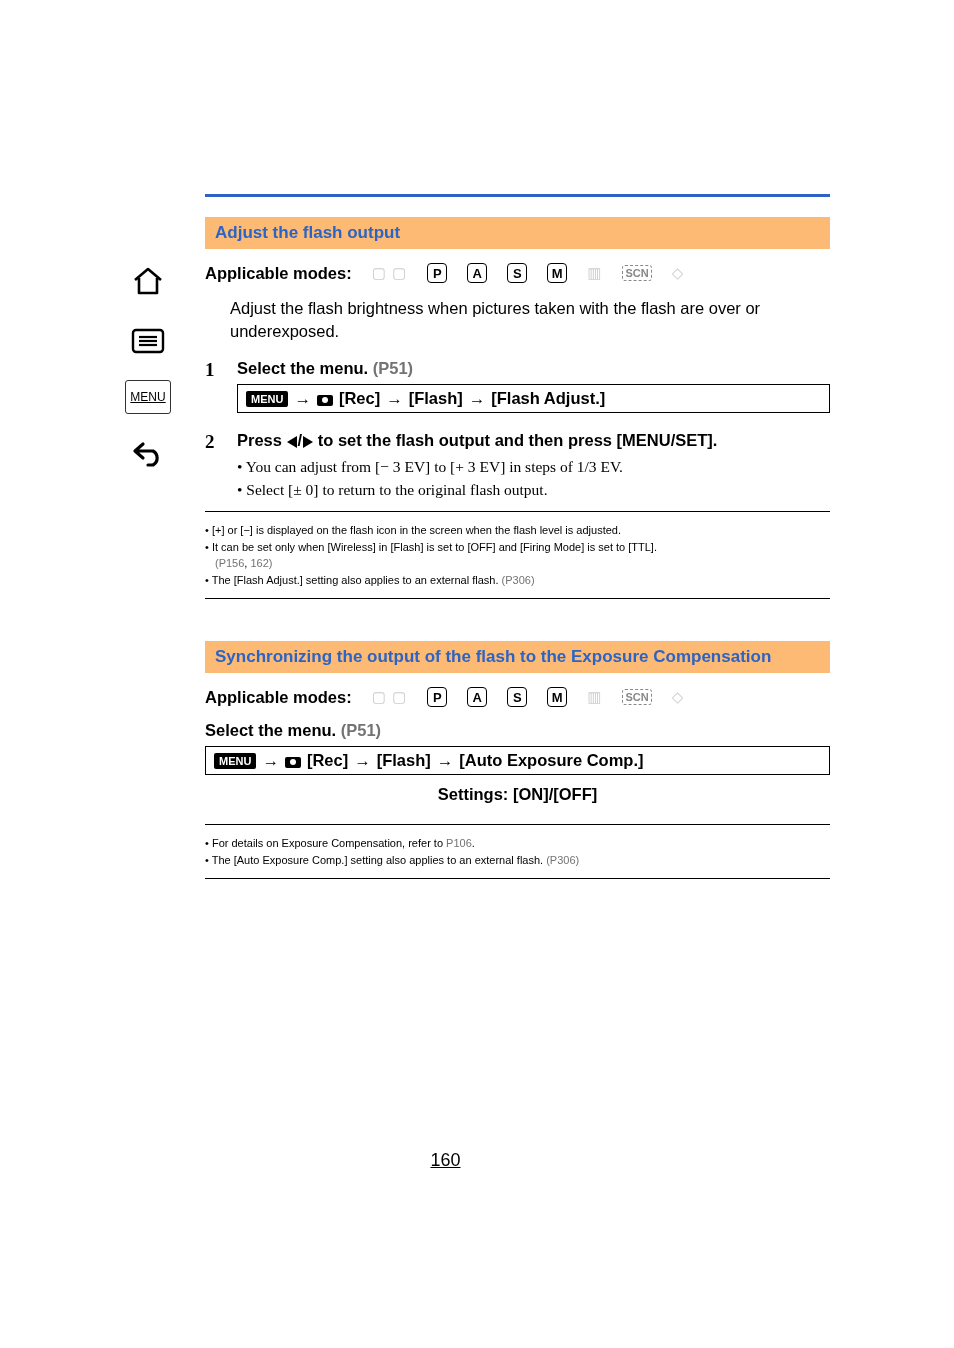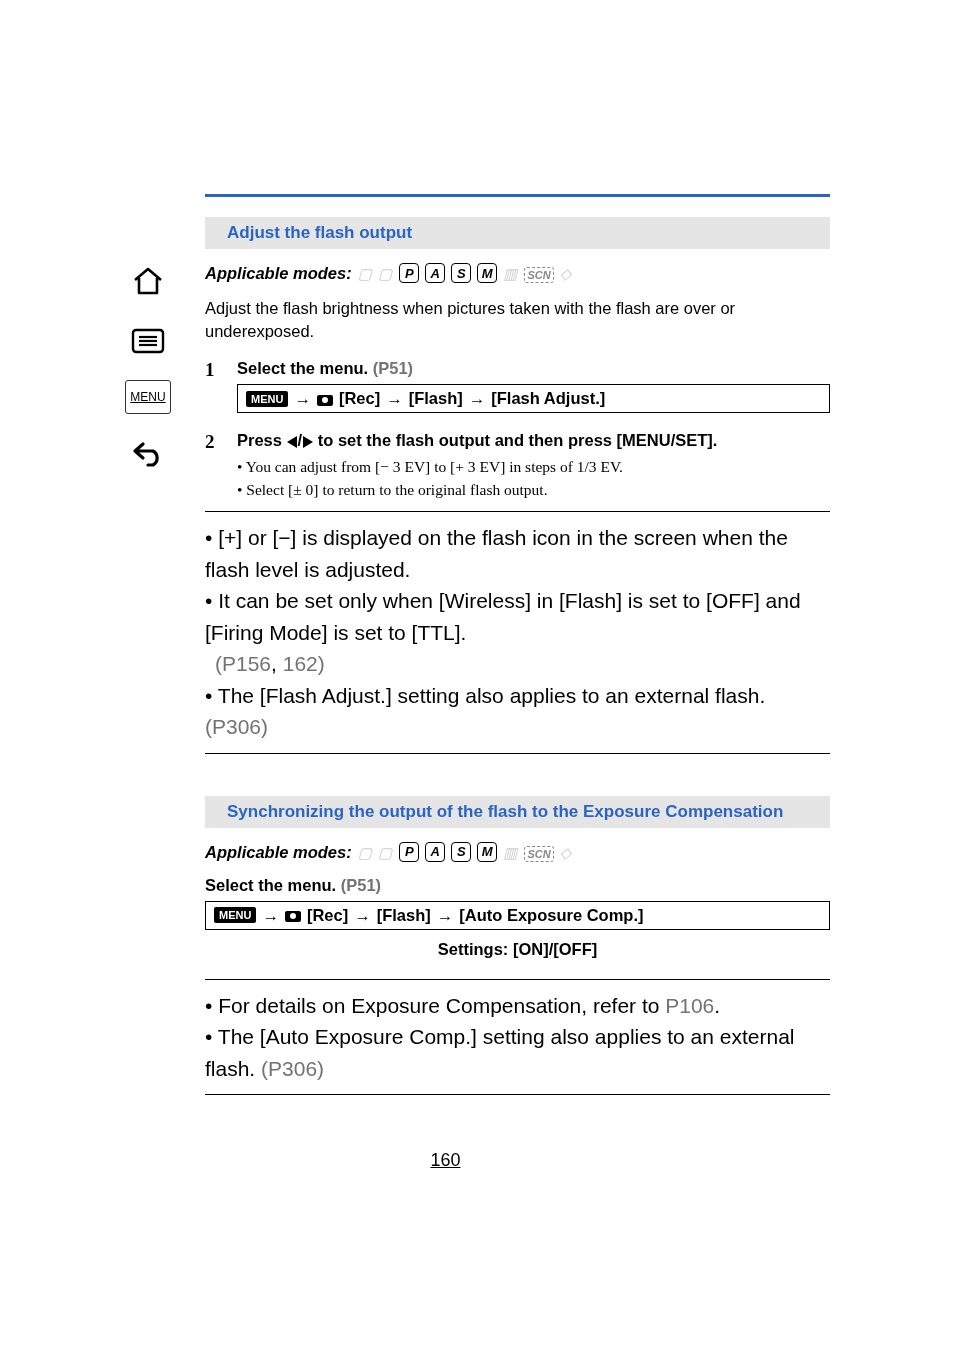--- a/index.html
+++ b/index.html
@@ -50,33 +50,32 @@
     font-size: 14px;
     padding-bottom: 3px;
     margin-bottom: 3px;
   }
   .chapter-rule {
     height: 3px;
     background: #2b64c4;
     margin-bottom: 20px;
   }
   .section-title {
-    background: #e5e5e5;
+    background: #fdba74;
     color: #2b64c4;
     font-weight: bold;
-    padding: 6px 22px;
+    padding: 6px 10px;
     font-size: 17px;
     margin-bottom: 14px;
   }
   .modes-row {
     display: flex;
-    align-items: flex-end;
-    gap: 6px;
+    align-items: center;
+    gap: 20px;
     margin-bottom: 14px;
-    font-style: italic;
   }
   .modes-label {
     font-weight: bold;
   }
   .mode-badge {
     display: inline-flex;
     align-items: center;
     justify-content: center;
     border: 1.6px solid #000;
     border-radius: 4px;
@@ -87,21 +86,21 @@
   }
   .mode-scn {
     border: 1.6px dashed #888;
     border-radius: 3px;
     font-size: 11px;
     padding: 1px 2px;
     color: #888;
     font-weight: bold;
   }
   .extra-glyphs { color: #ccc; font-size: 15px; letter-spacing: 1px; }
-  .body-text { margin-bottom: 16px; line-height: 1.4; }
+  .body-text { margin-bottom: 16px; line-height: 1.4; margin-left: 25px; }
   .step-row { display: flex; gap: 14px; margin-bottom: 8px; }
   .step-num {
     font-family: Georgia, 'Times New Roman', serif;
     font-weight: bold;
     font-size: 19px;
     width: 18px;
   }
   .step-body { flex: 1; }
   .step-title { font-weight: bold; margin-bottom: 6px; }
   .blue-link { color: #737373; }
@@ -143,21 +142,21 @@
   .tri-left, .tri-right { display:inline-block; width:0; height:0; vertical-align: middle; }
   .tri-left { border-top:6px solid transparent; border-bottom:6px solid transparent; border-right:10px solid #000; margin-right:1px;}
   .tri-right { border-top:6px solid transparent; border-bottom:6px solid transparent; border-left:10px solid #000; margin-left:1px;}
   .notes-block {
     border-top: 1.5px solid #000;
     border-bottom: 1.5px solid #000;
     padding: 10px 0;
     margin-top: 10px;
     margin-bottom: 42px;
   }
-  .bullet-line { font-size: 21px; line-height: 1.5; }
+  .bullet-line { font-size: 11px; line-height: 1.5; }
   .bullet-line::before { content: "• "; }
   .indent-link { margin-left: 10px; }
   .settings-line { font-weight: bold; margin-top: 4px; margin-bottom: 20px; text-align: center; }
   .page-num {
     position: absolute;
     left: 0;
     width: 891px;
     top: 1150px;
     text-align: center;
     font-size: 18px;

